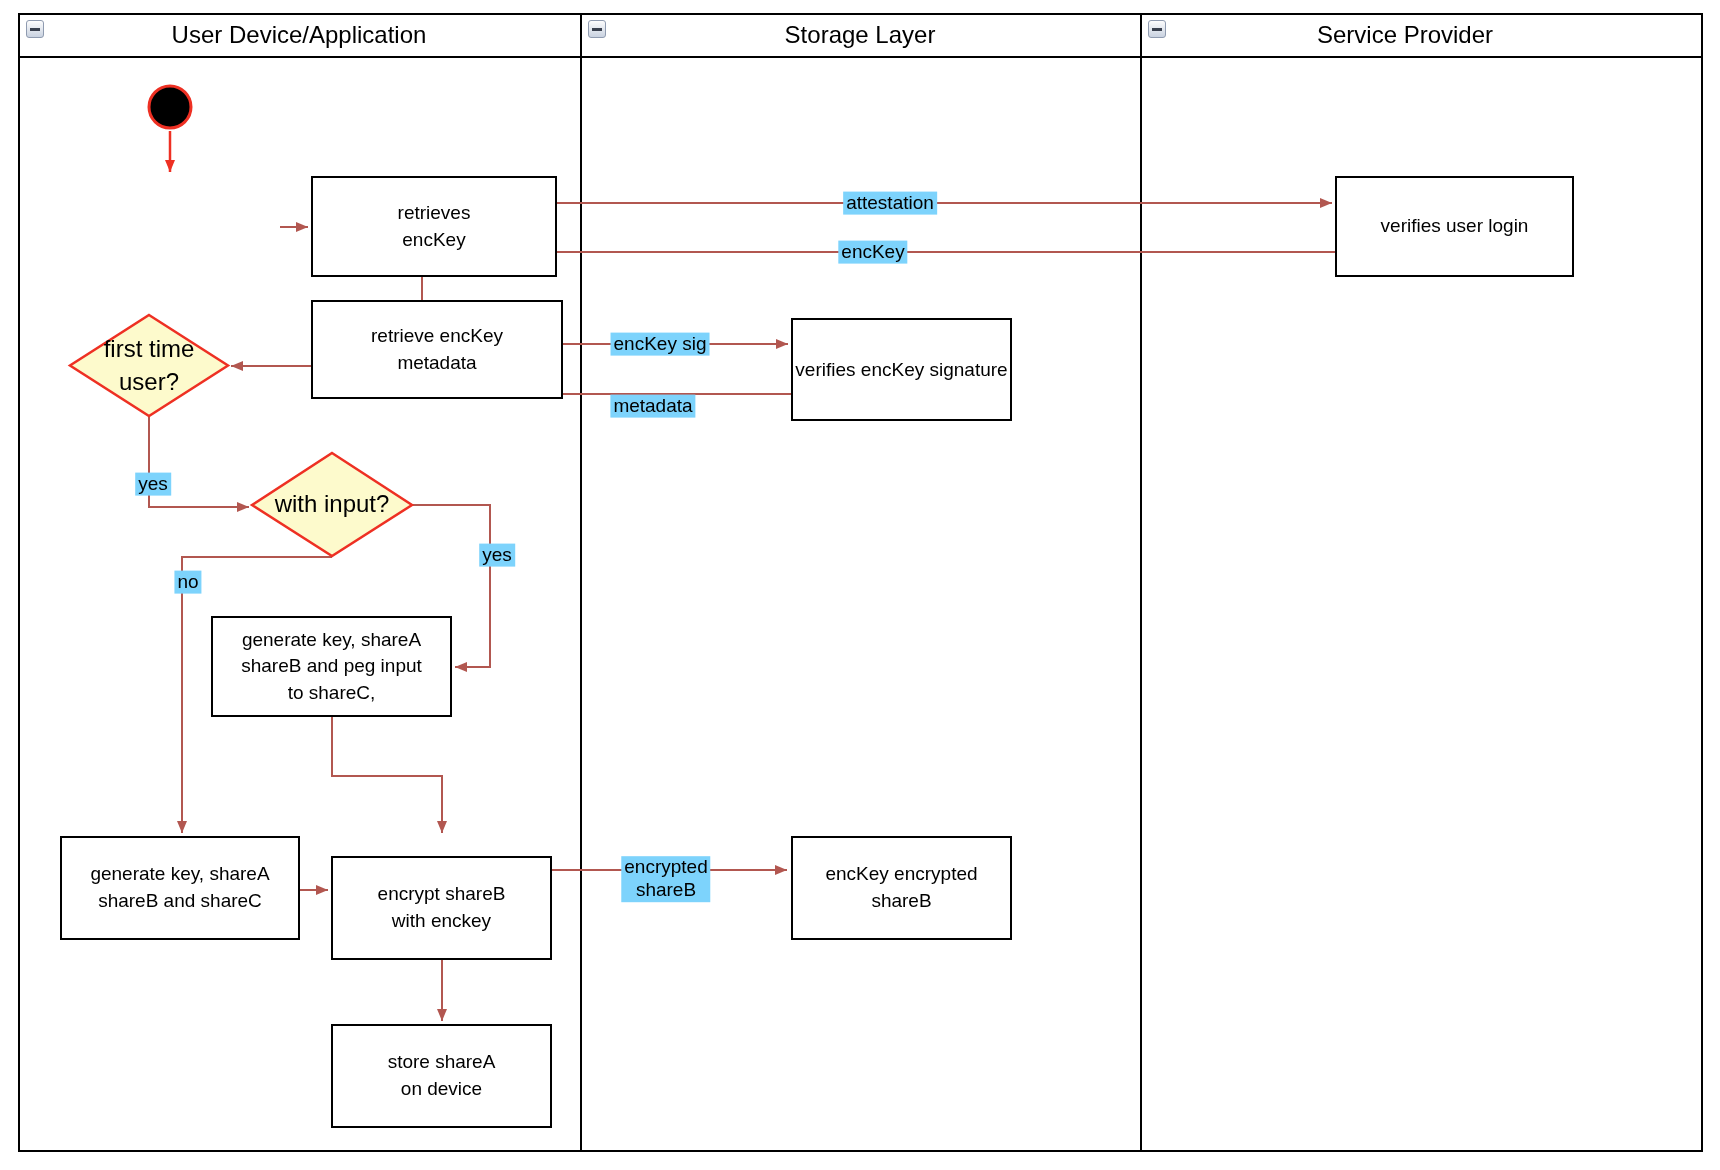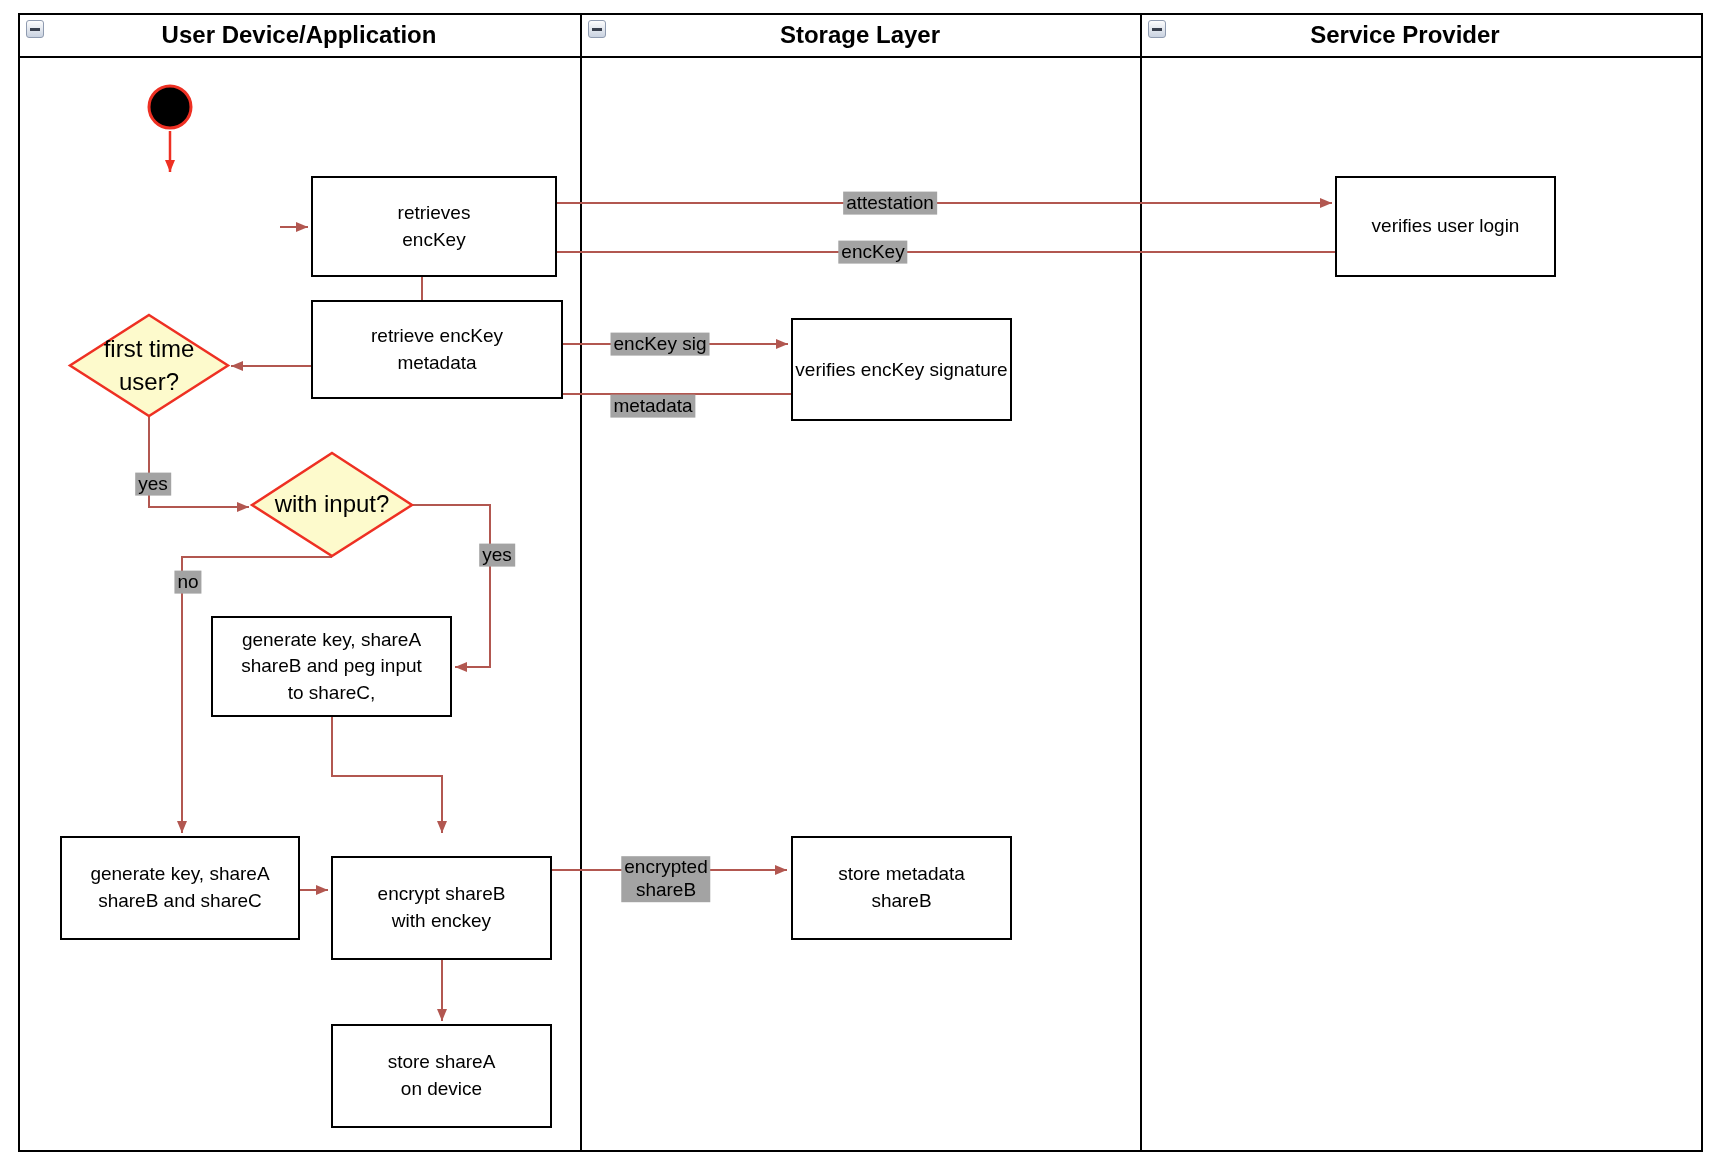--- a/index.html
+++ b/index.html
@@ -1,30 +1,30 @@
 <!DOCTYPE html>
 <html style="--edge: #B25750; --start: #EE3023; --diamond-fill: #FDFACC; --diamond-border: #EE3023;"><head>
 <meta charset="utf-8">
 <style>
   html,body { margin:0; padding:0; background:#ffffff; font-family:"Liberation Sans", sans-serif; color:#000; }
   .canvas { position:relative; width:1720px; height:1170px; background:#fff; overflow:hidden; }
   .frame { position:absolute; left:18px; top:13px; width:1685px; height:1139px; border:2px solid #000; box-sizing:border-box; }
   .hline { position:absolute; left:18px; top:56px; width:1685px; height:2px; background:#000; }
   .vline { position:absolute; top:13px; width:2px; height:1139px; background:#000; }
-  .lane-title { position:absolute; top:21px; text-align:center; font-weight:bold; font-size:24px; }
+  .lane-title { position:absolute; top:21px; text-align:center; font-weight:normal; font-size:24px; }
   .collapse { position:absolute; width:18px; height:18px; top:20px; border:1px solid #8f9bb0; border-radius:3px;
               background:linear-gradient(#fdfdfd,#c9d2e0); display:flex; align-items:center; justify-content:center; box-sizing:border-box; }
   .minus-bar { width:10px; height:3px; background:#39404e; }
   .node { position:absolute; border:2px solid #000; background:#fff; box-sizing:border-box;
           display:flex; align-items:center; justify-content:center; text-align:center;
           font-size:19px; line-height:1.4; white-space:pre-line; }
   .nowrap-center { position:absolute; left:50%; top:50%; transform:translate(-50%,-50%); white-space:nowrap; font-size:19px; }
   .diamond-label { position:absolute; display:flex; align-items:center; justify-content:center; text-align:center;
                    font-size:24px; line-height:1.35; white-space:pre-line; }
-  .edge-label { position:absolute; transform:translate(-50%,-50%); background:#a3a3a3; padding:0 3px;
+  .edge-label { position:absolute; transform:translate(-50%,-50%); background:#7dd3fc; padding:0 3px;
                 font-size:19px; line-height:1.2; white-space:pre-line; text-align:center; }
   svg.layer { position:absolute; left:0; top:0; }
   .edge { stroke:var(--edge); stroke-width:2; fill:none; }
   .edge-start { stroke:var(--start); stroke-width:2.5; fill:none; }
   #arrow path { fill:var(--edge); }
   #arrowStart path { fill:var(--start); }
   .diamond { fill:var(--diamond-fill); stroke:var(--diamond-border); stroke-width:2.5; }
   .start-circle { fill:#000; stroke:var(--start); stroke-width:3; }
 </style>
 </head>
@@ -78,34 +78,34 @@
     <path class="edge" d="M300,890 H328" marker-end="url(#arrow)"></path>
     <path class="edge" d="M552,870 H787" marker-end="url(#arrow)"></path>
     <path class="edge" d="M442,940 V1021" marker-end="url(#arrow)"></path>
 
     <polygon class="diamond" points="149,315 228,365.5 149,416 70,365.5"></polygon>
     <polygon class="diamond" points="332,453 412,505 332,556 252,505"></polygon>
   </svg>
 
   <div class="node" style="left:311px;top:176px;width:246px;height:101px">retrieves
 encKey</div>
-  <div class="node" style="left:1335px;top:176px;width:221px;height:101px">verifies user login</div>
+  <div class="node" style="left:1335px;top:176px;width:239px;height:101px">verifies user login</div>
   <div class="node" style="left:311px;top:300px;width:252px;height:99px">retrieve encKey
 metadata</div>
   <div class="node" style="left:791px;top:318px;width:221px;height:103px">
     <span class="nowrap-center">verifies encKey signature</span>
   </div>
   <div class="node" style="left:211px;top:616px;width:241px;height:101px">generate key, shareA
 shareB and peg input
 to shareC,</div>
   <div class="node" style="left:60px;top:836px;width:240px;height:104px">generate key, shareA
 shareB and shareC</div>
   <div class="node" style="left:331px;top:856px;width:221px;height:104px">encrypt shareB
 with enckey</div>
-  <div class="node" style="left:791px;top:836px;width:221px;height:104px">store metadata
+  <div class="node" style="left:791px;top:836px;width:221px;height:104px">encKey encrypted
 shareB</div>
   <div class="node" style="left:331px;top:1024px;width:221px;height:104px">store shareA
 on device</div>
 
   <div class="diamond-label" style="left:70px;top:315px;width:158px;height:101px">first time
 user?</div>
   <div class="diamond-label" style="left:252px;top:453px;width:160px;height:103px">with input?</div>
 
   <div class="edge-label" style="left:890px;top:203px">attestation</div>
   <div class="edge-label" style="left:873px;top:252px">encKey</div>

